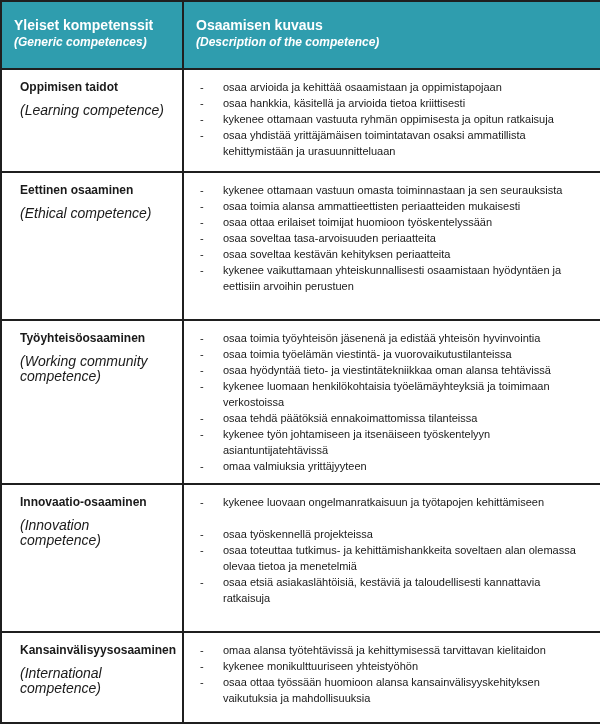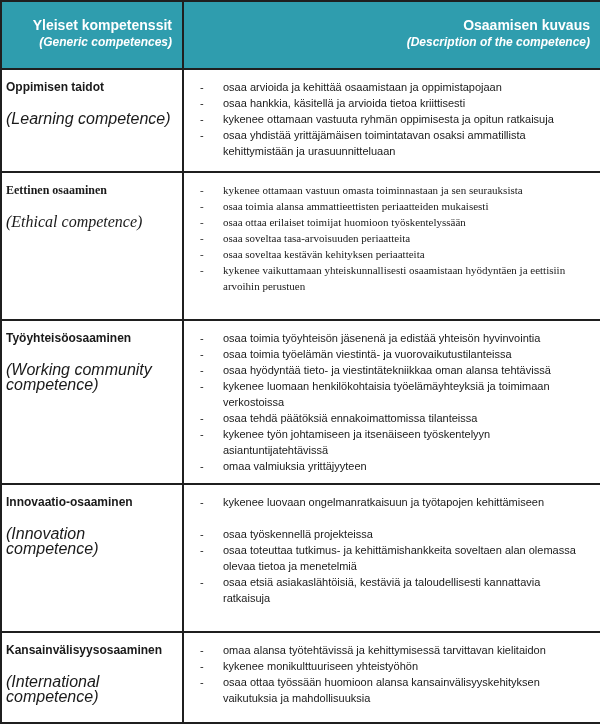--- a/index.html
+++ b/index.html
@@ -33,46 +33,46 @@
   }
 
   col.c1 { width: 182px; }
   col.c2 { width: 418px; }
 
   
   th.hdr {
     background: #2f9dae;
     color: #ffffff;
   }
-  .hdr-inner { padding: 14px 10px 10px 12px; text-align: right; }
+  .hdr-inner { padding: 14px 10px 10px 12px; }
   .hdr-title {
     font-size: 14px;
     font-weight: bold;
     line-height: 18px;
   }
   .hdr-sub {
     font-size: 12px;
     font-weight: bold;
     font-style: italic;
     line-height: 16px;
     margin-top: 0;
   }
 
   
-  .label-inner { padding: 9px 8px 8px 4px; }
+  .label-inner { padding: 9px 8px 8px 18px; }
   .row-title {
     font-size: 12px;
     font-weight: bold;
     line-height: 16px;
   }
   .row-sub {
-    font-size: 16px;
+    font-size: 14px;
     font-style: italic;
     line-height: 15px;
-    margin-top: 16px;
+    margin-top: 8px;
   }
 
   
   .bullets-inner { padding: 9px 10px 8px 16px; }
   .bullet {
     display: flex;
     font-size: 11px;
     line-height: 16px;
   }
   .bullet .dash {
@@ -130,21 +130,21 @@
                 <span class="bullet-text">kykenee ottamaan vastuuta ryhmän oppimisesta ja opitun ratkaisuja</span>
               </div>
           <div class="bullet">
                 <span class="dash">-</span>
                 <span class="bullet-text">osaa yhdistää yrittäjämäisen toimintatavan osaksi ammatillista kehittymistään ja urasuunnitteluaan</span>
               </div>
         </div>
       </td>
     </tr>
 
-    <tr style="height:147px;font-family:Liberation Serif, serif;">
+    <tr style="height:147px;">
       <td>
         <div class="label-inner">
           <div class="row-title">Eettinen osaaminen</div>
           <div class="row-sub">(Ethical competence)</div>
         </div>
       </td>
       <td>
         <div class="bullets-inner">
           <div class="bullet">
                 <span class="dash">-</span>

